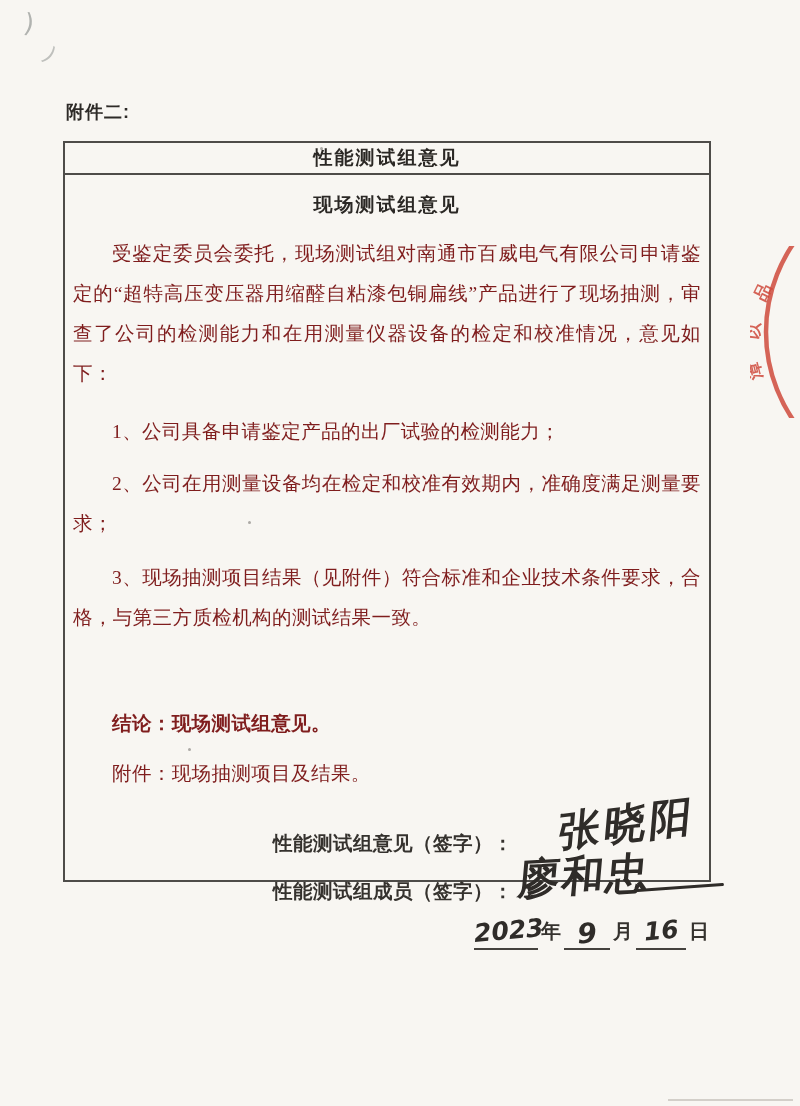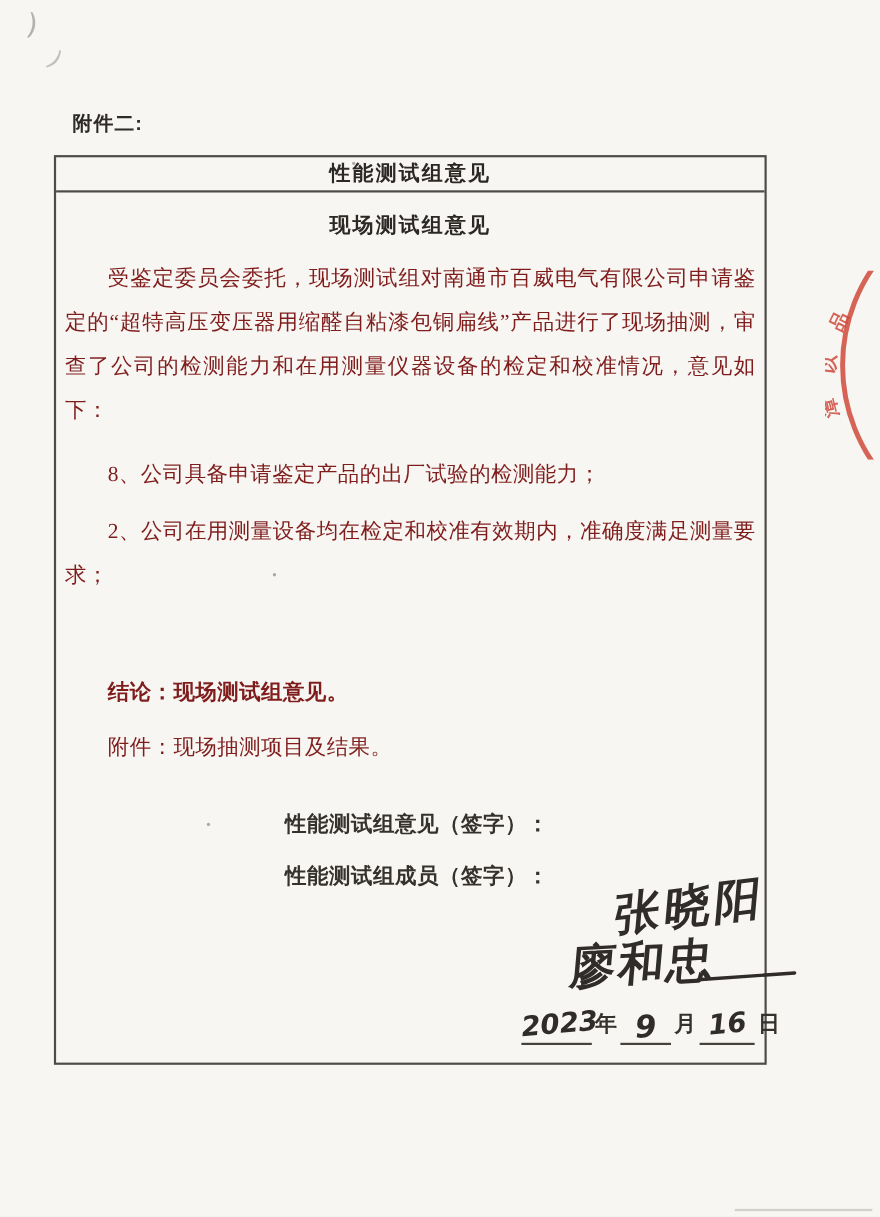--- a/index.html
+++ b/index.html
@@ -20,21 +20,21 @@
   .pen-mark.m1{left:24px;top:10px;}
   .pen-mark.m2{left:45px;top:44px;font-size:22px;transform:rotate(40deg);opacity:.6;}
 
   .attach-label{
     position:absolute;left:66px;top:100px;
     font-family:"Liberation Sans","DejaVu Sans",sans-serif;
     font-weight:700;font-size:18px;letter-spacing:1px;color:#2d2a27;
   }
 
   .opinion-table{
-    position:absolute;left:49px;top:141px;width:648px;height:827px;
+    position:absolute;left:63px;top:141px;width:648px;height:741px;
     border:2px solid #4e4c49;box-sizing:border-box;background:transparent;
   }
   .hdr-row{
     height:32px;border-bottom:2px solid #4e4c49;box-sizing:border-box;
     display:flex;align-items:center;justify-content:center;
   }
   .hdr-title{
     font-family:"Liberation Sans","DejaVu Sans",sans-serif;
     font-weight:700;font-size:19px;letter-spacing:2px;color:#2b2825;
   }
@@ -132,22 +132,23 @@
   <div class="attach-label">附件二:</div>
 
   <div class="opinion-table">
     <div class="hdr-row">
       <span class="hdr-title">性能测试组意见</span>
     </div>
     <div class="cell">
       <div class="subheader">现场测试组意见</div>
 
       <p class="intro">受鉴定委员会委托，现场测试组对南通市百威电气有限公司申请鉴定的“超特高压变压器用缩醛自粘漆包铜扁线”产品进行了现场抽测，审查了公司的检测能力和在用测量仪器设备的检定和校准情况，意见如下：</p>
-      <p class="item-1">8、公司具备申请鉴定产品的出厂试验的检测能力；</p>
+      <p class="item-1">1、公司具备申请鉴定产品的出厂试验的检测能力；</p>
       <p class="item-2">2、公司在用测量设备均在检定和校准有效期内，准确度满足测量要求；</p>
+      <p class="item-3">3、现场抽测项目结果（见附件）符合标准和企业技术条件要求，合格，与第三方质检机构的测试结果一致。</p>
 
       <p class="conclusion">结论：现场测试组意见。</p>
       <p class="attachment">附件：现场抽测项目及结果。</p>
 
       <div class="sig-label sig-row1">性能测试组意见（签字）：</div>
       <div class="sig-label sig-row2">性能测试组成员（签字）：</div>
     </div>
   </div>
 
   <div class="autograph leader">张晓阳</div>

